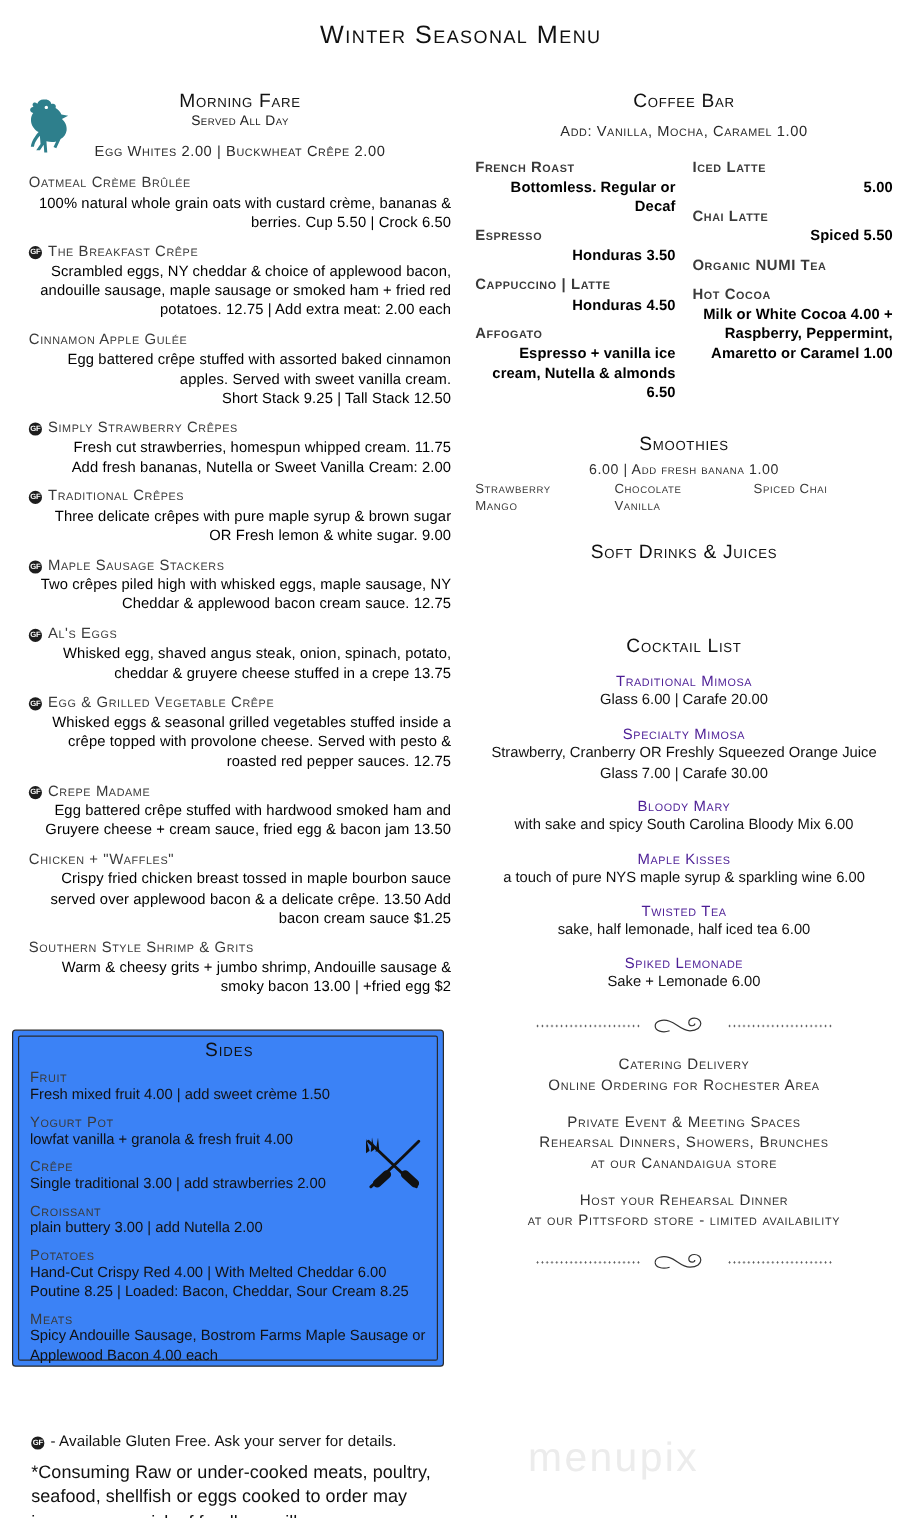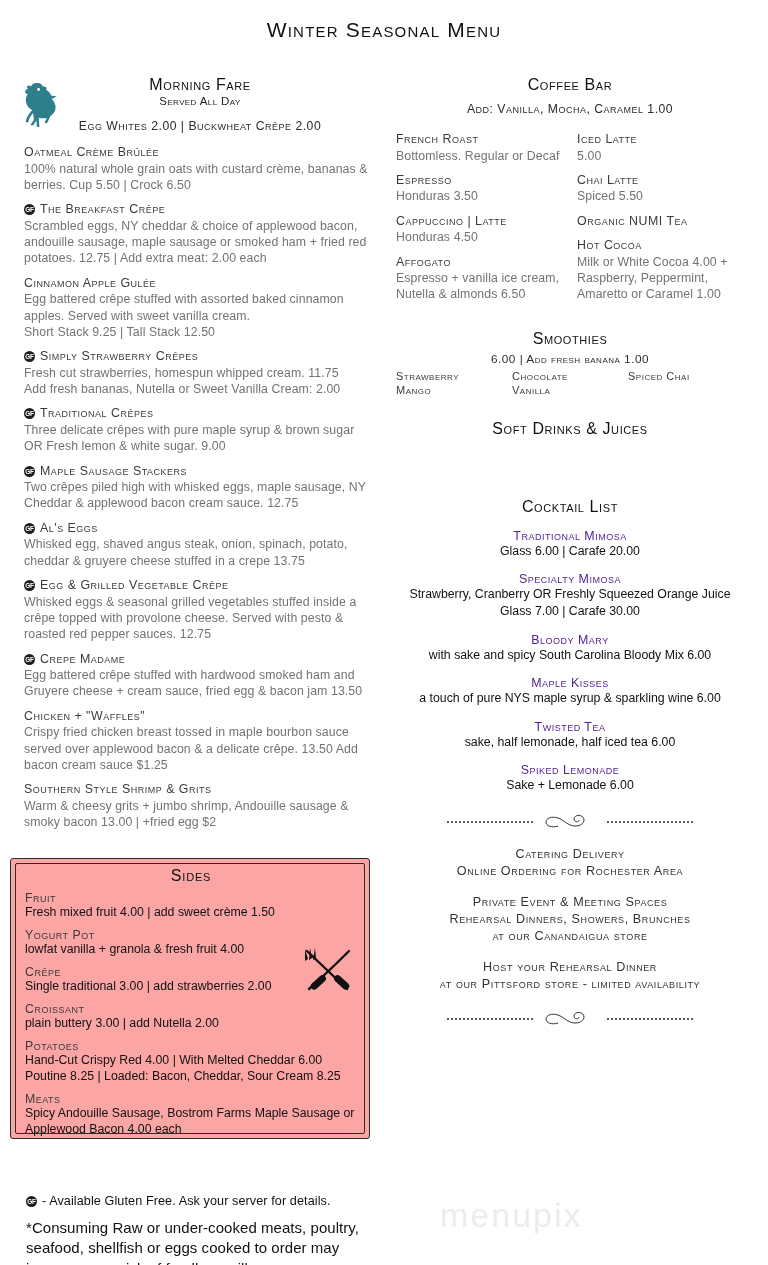--- a/index.html
+++ b/index.html
@@ -39,22 +39,23 @@
   .item-name{
     font-size:12.4px;
     font-variant:small-caps;
     letter-spacing:.5px;
     color:#3a3a3a;
     line-height:1.25;
   }
   .item-desc{
     font-size:12.3px;
     line-height:1.33;
-    color:#737373;
+    color:#000000;
     letter-spacing:.1px;
+    text-align:right;
   }
   .gf{
     display:inline-block;
     width:11px;height:11px;
     border-radius:50%;
     background:#1d1d1d;
     color:#fff;
     font-size:6.4px;
     line-height:11px;
     text-align:center;
@@ -116,21 +117,21 @@
   .dots{
     width:88px;height:2px;
     background-image:radial-gradient(circle, #555 0.7px, transparent 0.9px);
     background-size:4px 2px;background-repeat:repeat-x;
   }
 
   
   .sides-box{
     position:absolute;left:10px;top:840px;width:360px;height:281px;
     border:1.5px solid #2b2b2b;border-radius:3px;
-    background:#fca5a5;
+    background:#3b82f6;
     box-sizing:border-box;
   }
   .sides-box:before{
     content:"";position:absolute;left:4px;top:4px;right:4px;bottom:4px;
     border:1px solid #2b2b2b;border-radius:2px;pointer-events:none;
   }
   .sides-inner{position:absolute;left:14px;top:8px;right:12px;}
   .sides-title{
     text-align:center;font-size:16px;font-variant:small-caps;
     letter-spacing:.8px;color:#111;margin-bottom:6px;
@@ -224,21 +225,21 @@
             <div class="item-desc" style="white-space: pre-line;">Warm &amp; cheesy grits + jumbo shrimp, Andouille sausage &amp; smoky bacon 13.00 | +fried egg $2</div>
           </div>
         </div>
     </div>
 
     <div class="col-right">
 
       <div class="sect-head">Coffee Bar</div>
       <div class="hdr-line" style="margin-top:8px;">Add: Vanilla, Mocha, Caramel 1.00</div>
 
-      <div class="two" style="margin-top:16px;">
+      <div class="two" style="margin-top:16px;font-weight:bold;">
         <div id="cb-left">
             <div class="item">
               <div class="item-name">French Roast</div>
               <div class="item-desc" style="white-space: pre-line;">Bottomless. Regular or Decaf</div>
             </div>
             <div class="item">
               <div class="item-name">Espresso</div>
               <div class="item-desc" style="white-space: pre-line;">Honduras 3.50</div>
             </div>
             <div class="item">

